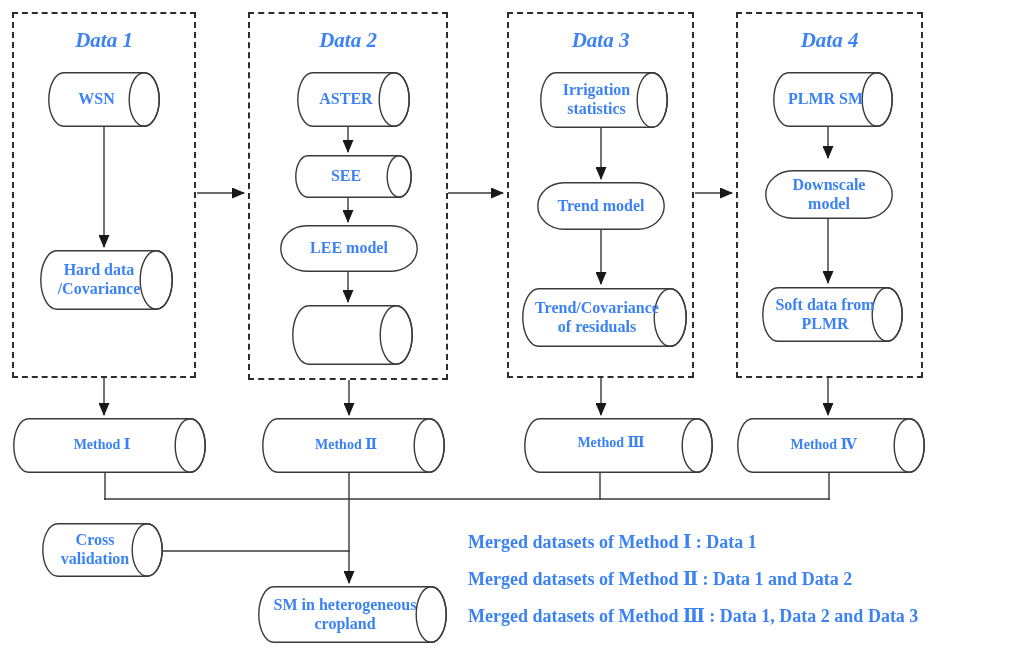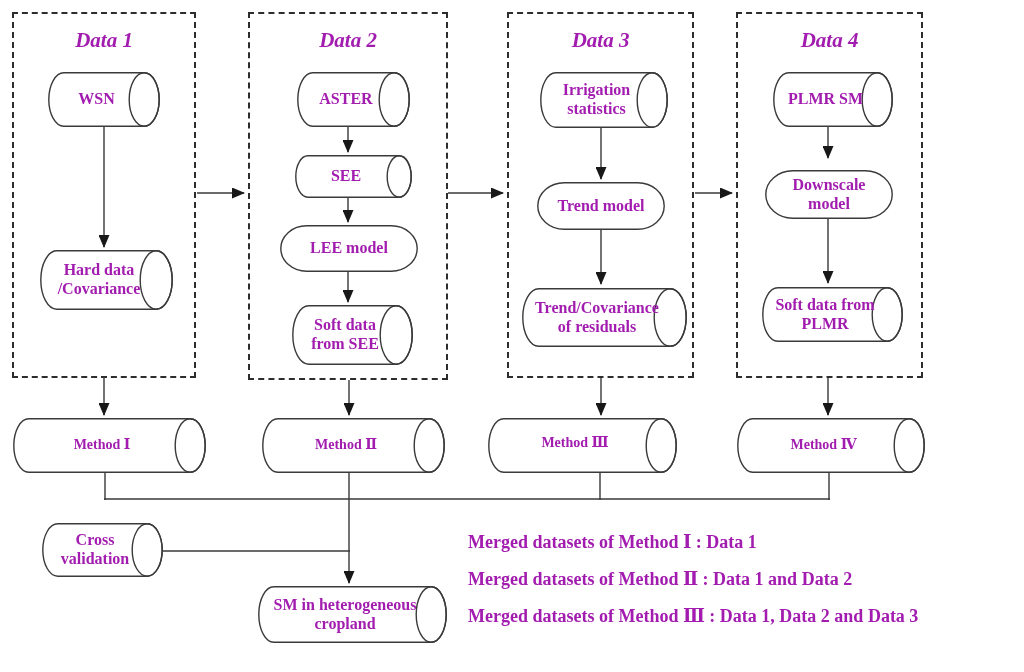--- a/index.html
+++ b/index.html
@@ -1,17 +1,17 @@
 <!DOCTYPE html>
 <html><head>
 <meta charset="utf-8">
 <style>
   html,body{margin:0;padding:0;background:#ffffff;}
   .canvas{position:relative;width:1024px;height:672px;background:#fff;overflow:hidden;
-          font-family:"Liberation Serif","DejaVu Serif",serif;color:#a21caf;}
+          font-family:"Liberation Serif","DejaVu Serif",serif;color:#3b82f6;}
   .wires{position:absolute;left:0;top:0;width:1024px;height:672px;}
   .gbox{position:absolute;border:2px dashed #2d2d2d;box-sizing:border-box;background:transparent;}
   .col-title{position:absolute;text-align:center;font-style:italic;font-weight:bold;font-size:21px;line-height:24px;}
   .node{position:absolute;display:flex;align-items:center;justify-content:center;box-sizing:border-box;}
   .node .shape{position:absolute;left:0;top:0;}
   .lbl{position:relative;text-align:center;font-weight:bold;font-size:16px;line-height:1.18;white-space:pre-line;}
   .cylinder .lbl{padding-right:15px;}
   .method .lbl{font-size:14px;}
   .legend{position:absolute;left:468px;top:524px;}
   .legend .legend-line{height:37px;line-height:37px;font-weight:bold;font-size:18px;white-space:nowrap;}
@@ -104,22 +104,20 @@
       <svg width="138" height="47" class="shape">
         <rect x="0.8" y="0.8" width="136.4" height="45.4" rx="25.85" ry="22.7" fill="#fff" stroke="#3a3a3a" stroke-width="1.4"></rect>
       </svg>
     <span class="lbl">LEE model</span>
   </div>
   <div class="node cylinder" style="left:292px;top:305px;width:121px;height:60px;">
       <svg width="121" height="60" class="shape">
         <path d="M 16.8 0.8 A 16 29.2 0 0 0 16.8 59.2 L 104.2 59.2 A 16 29.2 0 0 0 104.2 0.8 Z" fill="#fff" stroke="#3a3a3a" stroke-width="1.4"></path>
         <ellipse cx="104.2" cy="30" rx="16" ry="29.2" fill="none" stroke="#3a3a3a" stroke-width="1.4"></ellipse>
       </svg>
-    <span class="lbl">Soft data
-from SEE</span>
   </div>
 
   <div class="node stadium" style="left:537px;top:182px;width:128px;height:48px;">
       <svg width="128" height="48" class="shape">
         <rect x="0.8" y="0.8" width="126.4" height="46.4" rx="26.400000000000002" ry="23.2" fill="#fff" stroke="#3a3a3a" stroke-width="1.4"></rect>
       </svg>
     <span class="lbl">Trend model</span>
   </div>
   <div class="node cylinder" style="left:540px;top:72px;width:128px;height:56px;">
       <svg width="128" height="56" class="shape">
@@ -168,21 +166,21 @@
       </svg>
     <span class="lbl">Method Ⅰ</span>
   </div>
   <div class="node cylinder method" style="left:262px;top:418px;width:183px;height:55px;">
       <svg width="183" height="55" class="shape">
         <path d="M 15.8 0.8 A 15 26.7 0 0 0 15.8 54.2 L 167.2 54.2 A 15 26.7 0 0 0 167.2 0.8 Z" fill="#fff" stroke="#3a3a3a" stroke-width="1.4"></path>
         <ellipse cx="167.2" cy="27.5" rx="15" ry="26.7" fill="none" stroke="#3a3a3a" stroke-width="1.4"></ellipse>
       </svg>
     <span class="lbl">Method Ⅱ</span>
   </div>
-  <div class="node cylinder method" style="left:488px;top:418px;width:189px;height:50px;justify-content:center;">
+  <div class="node cylinder method" style="left:524px;top:418px;width:189px;height:50px;justify-content:center;">
       <svg width="189" height="55" class="shape">
         <path d="M 15.8 0.8 A 15 26.7 0 0 0 15.8 54.2 L 173.2 54.2 A 15 26.7 0 0 0 173.2 0.8 Z" fill="#fff" stroke="#3a3a3a" stroke-width="1.4"></path>
         <ellipse cx="173.2" cy="27.5" rx="15" ry="26.7" fill="none" stroke="#3a3a3a" stroke-width="1.4"></ellipse>
       </svg>
     <span class="lbl">Method Ⅲ</span>
   </div>
   <div class="node cylinder method" style="left:737px;top:418px;width:188px;height:55px;">
       <svg width="188" height="55" class="shape">
         <path d="M 15.8 0.8 A 15 26.7 0 0 0 15.8 54.2 L 172.2 54.2 A 15 26.7 0 0 0 172.2 0.8 Z" fill="#fff" stroke="#3a3a3a" stroke-width="1.4"></path>
         <ellipse cx="172.2" cy="27.5" rx="15" ry="26.7" fill="none" stroke="#3a3a3a" stroke-width="1.4"></ellipse>

